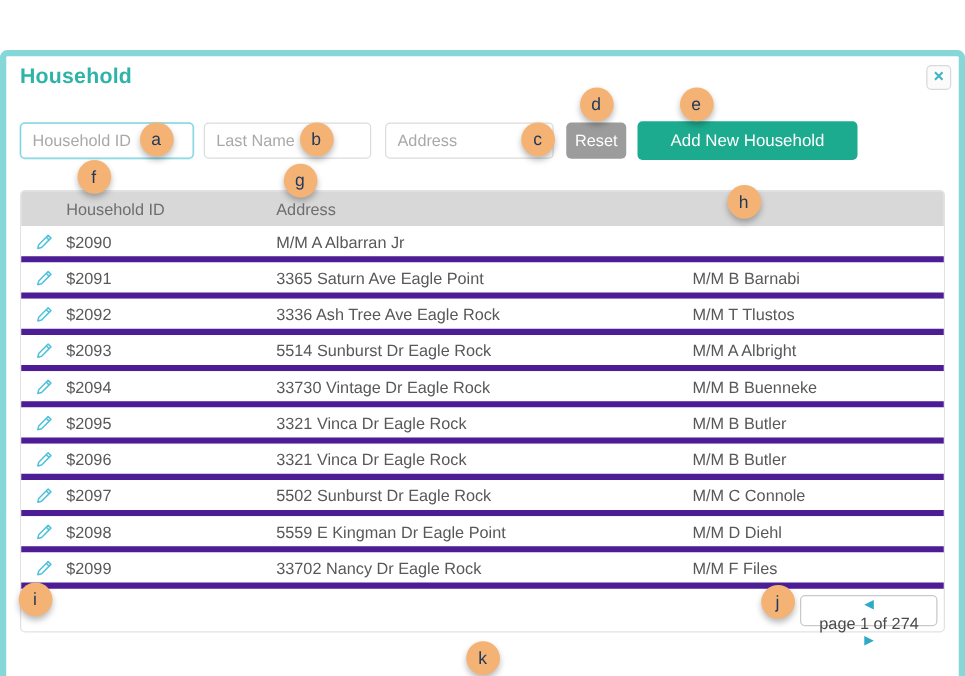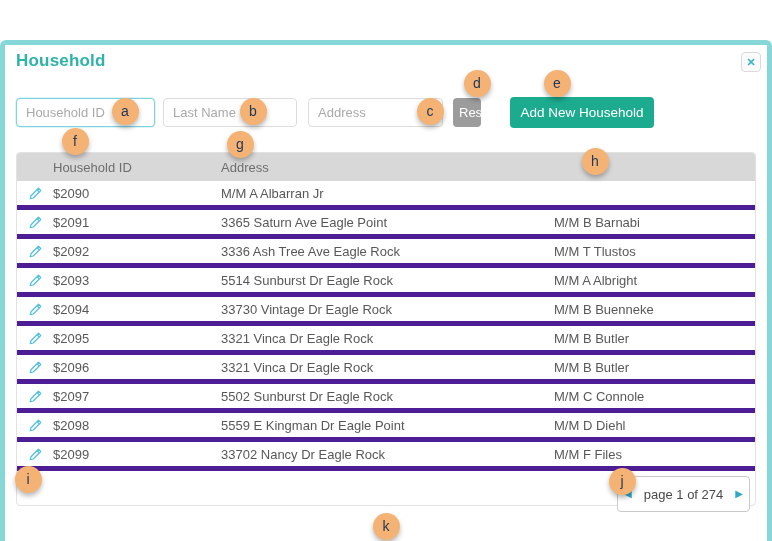--- a/index.html
+++ b/index.html
@@ -24,22 +24,22 @@
     font-size:13px;color:#555;font-family:inherit;background:#fff;
   }
   .filter input::placeholder{color:#a9a9a9;}
   .in-id{left:11px;width:139px;border-color:#7ed3e0 !important;box-shadow:0 0 0 0.5px #bdeaf0;}
   .in-last{left:158px;width:134px;}
   .in-addr{left:303px;width:135px;}
   .btn{
     position:absolute;box-sizing:border-box;border:none;border-radius:4px;
     color:#fff;font-family:inherit;font-size:13px;cursor:pointer;
   }
-  .btn-reset{left:448px;top:53px;width:28px;height:29px;background:#9c9c9c;}
-  .btn-add{left:505px;top:52px;width:144px;height:31px;background:#1cab8e;font-size:13.5px;}
+  .btn-reset{left:448px;top:53px;width:48px;height:29px;background:#9c9c9c;}
+  .btn-add{left:505px;top:52px;width:176px;height:31px;background:#1cab8e;font-size:13.5px;}
   
   .table{
     left:11px;top:107px;width:740px;height:354px;box-sizing:border-box;
     border:1px solid #e2e2e2;border-radius:4px;background:#fff;
   }
   .thead{
     display:flex;align-items:center;height:28px;background:#d8d8d8;
     border-radius:3px 3px 0 0;color:#6e6e6e;font-size:13px;
   }
   .col-icon{width:36px;flex:none;}
@@ -50,23 +50,23 @@
     display:flex;align-items:center;height:29px;box-sizing:border-box;
     border-bottom:5px solid #4c1d95;font-size:13px;color:#585858;background:#fff;
     cursor:pointer;
   }
   .row .col-icon{display:flex;justify-content:center;align-items:center;}
   .edit-ico{display:inline-flex;cursor:pointer;}
   .tfoot{
     position:relative;height:36px;
   }
   .pager{
-    position:absolute;right:5px;top:5px;height:36px;box-sizing:border-box;
+    position:absolute;right:5px;top:5px;height:25px;box-sizing:border-box;
     display:flex;align-items:center;background:#fff;
-    border:1px solid #c9c9c9;border-radius:4px;padding:0 0;
+    border:1px solid #c9c9c9;border-radius:4px;padding:0 8px;flex-direction:column;
   }
   .pager .pg-btn{
     background:none;border:none;color:#2fa9c6;font-size:10px;cursor:pointer;
     padding:2px 6px;font-family:inherit;line-height:1;
   }
   .pager .pg-label{font-size:13px;color:#4a4a4a;padding:0 6px;white-space:nowrap;}
   
   .btn-cancel{left:356px;top:497px;width:70px;height:25px;background:#9c9c9c;}
   
   .badge{

